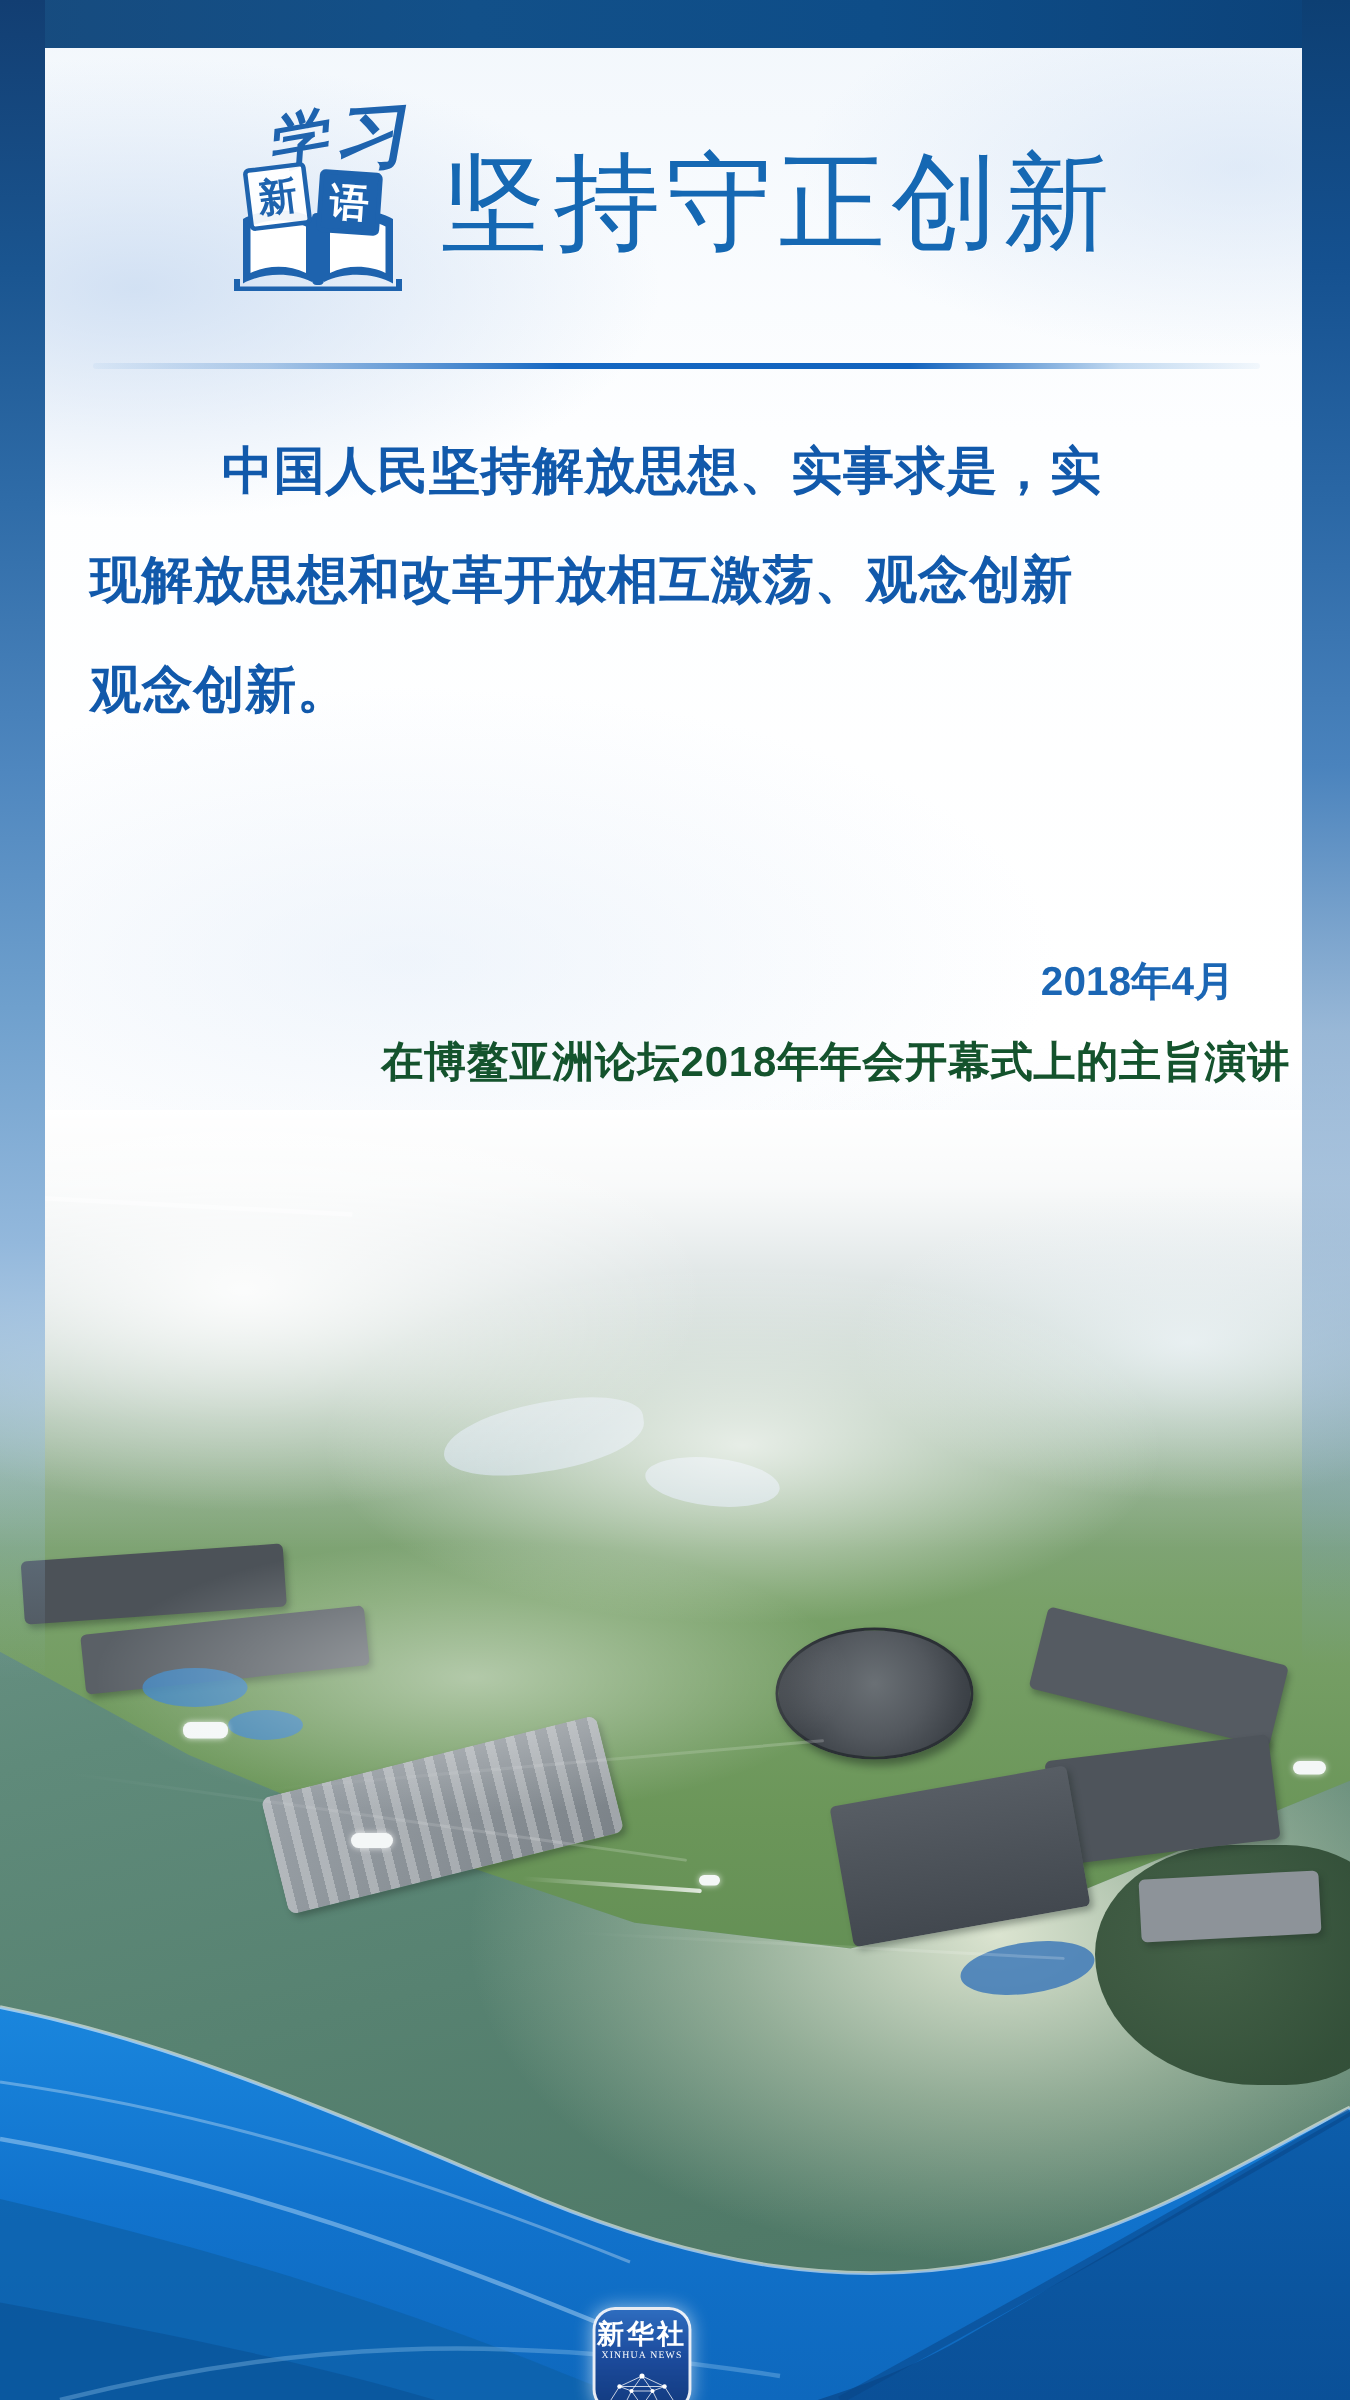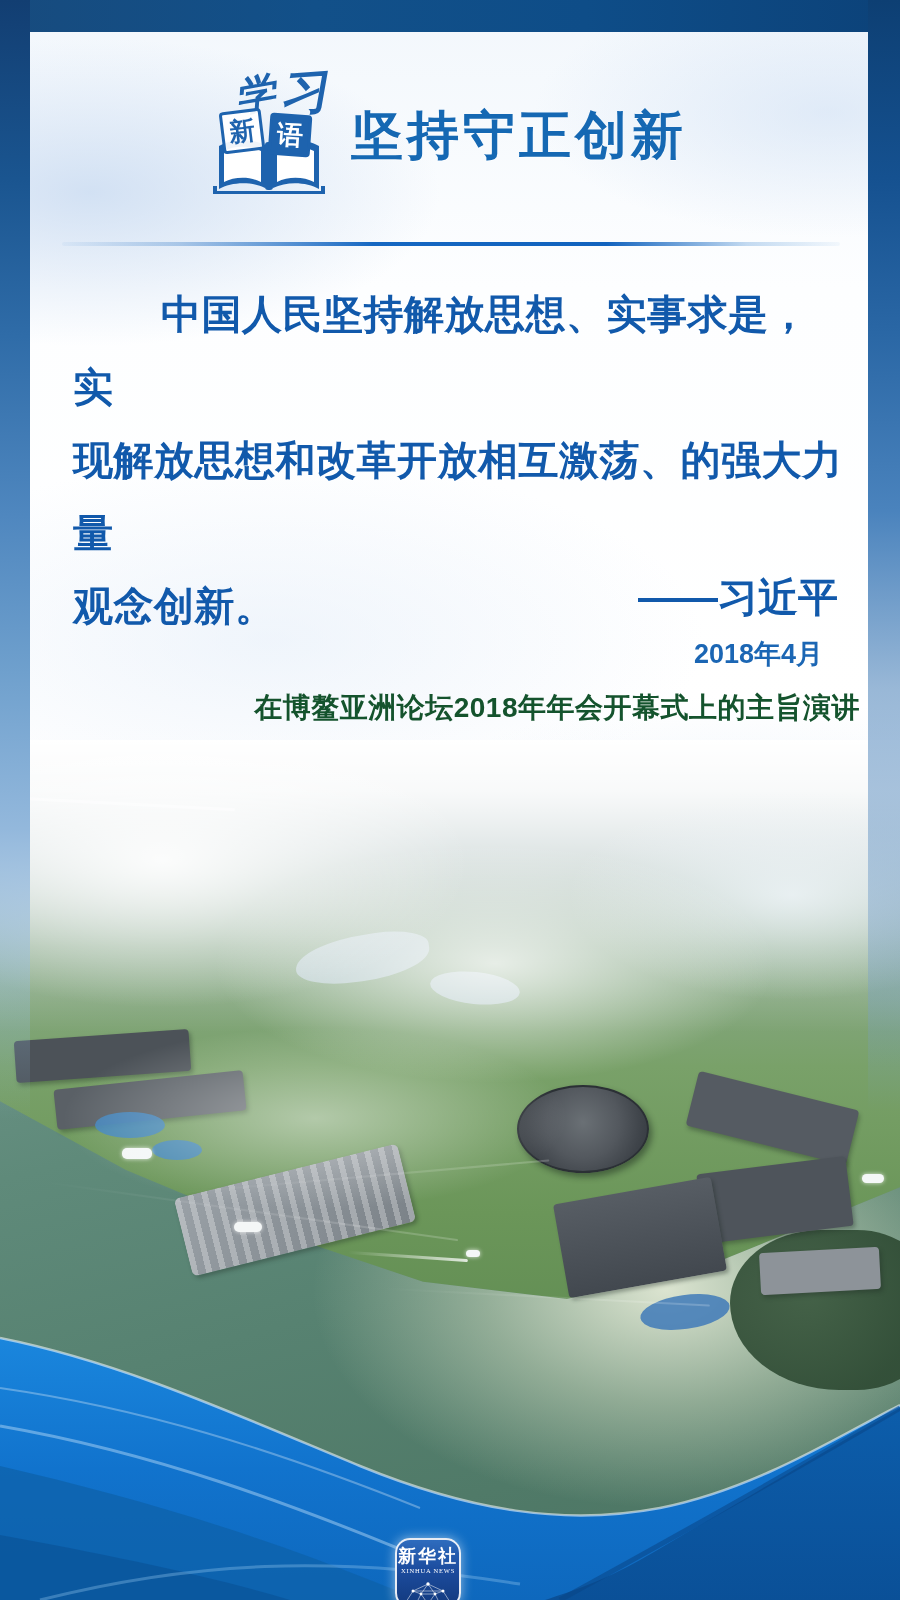--- a/index.html
+++ b/index.html
@@ -34,30 +34,30 @@
   .header{position:absolute;left:0;top:76px;width:900px;display:flex;justify-content:center;align-items:center;gap:26px;z-index:20;}
   .badge{position:relative;width:112px;height:118px;flex:0 0 auto;}
   .badge .cal{position:absolute;color:#1e63ae;font-weight:700;font-style:italic;line-height:1;}
   .badge .cal.xue{left:22px;top:-2px;font-size:40px;transform:rotate(-10deg);}
   .badge .cal.xi{left:66px;top:-8px;font-size:48px;transform:rotate(-4deg);}
   .badge .box{position:absolute;width:36px;height:36px;border-radius:4px;display:flex;align-items:center;justify-content:center;font-size:26px;font-weight:700;line-height:1;z-index:3;}
   .badge .box.xin{left:8px;top:34px;border:3px solid #1e63ae;background:rgba(255,255,255,.93);color:#1e63ae;transform:rotate(-7deg);}
   .badge .box.yu{left:56px;top:38px;background:#1e63ae;color:#ffffff;transform:rotate(4deg);border:3px solid #1e63ae;}
   .badge svg{position:absolute;left:0;top:60px;z-index:1;}
   .title{
-    font-size:52px;font-weight:700;letter-spacing:4px;color:#1568b3;line-height:1;
+    font-size:71px;font-weight:400;letter-spacing:4px;color:#1568b3;line-height:1;
     text-shadow:0 1px 0 rgba(255,255,255,.6);
   }
   
   .divider{
     position:absolute;left:62px;top:242px;width:778px;height:4px;z-index:20;border-radius:2px;
     background:linear-gradient(90deg,rgba(150,190,230,.12) 0%,rgba(95,150,210,.45) 15%,#1567c2 40%,#1263be 70%,rgba(110,165,220,.4) 88%,rgba(160,200,235,.1) 100%);
   }
   
-  .quote{position:absolute;left:73px;top:278px;width:772px;z-index:20;color:#1159ab;font-weight:800;font-size:40px;line-height:73px;letter-spacing:.5px;}
+  .quote{position:absolute;left:60px;top:278px;width:772px;z-index:20;color:#1159ab;font-weight:800;font-size:34px;line-height:73px;letter-spacing:.5px;}
   .quote .l1{text-indent:88px;}
   
   .author{position:absolute;right:62px;top:574px;z-index:20;color:#1159ab;font-weight:800;font-size:40px;line-height:1.15;}
   .date{position:absolute;right:77px;top:640px;z-index:20;color:#1b66b4;font-weight:600;font-size:27px;line-height:1.1;}
   .venue{position:absolute;right:40px;top:692px;z-index:20;color:#14532d;font-weight:600;font-size:28px;line-height:1.15;letter-spacing:.5px;text-align:center;}
   
   .photo{
     position:absolute;left:0;top:740px;width:900px;height:860px;z-index:10;overflow:hidden;
     background:linear-gradient(180deg,#aebfc4 0%,#9eb2b2 12%,#8aa98c 24%,#79a169 38%,#6b9659 55%,#5e8a52 75%,#567f4e 100%);
   }
@@ -179,25 +179,24 @@
       <span class="box xin">新</span>
       <span class="box yu">语</span>
     </div>
     <div class="title">坚持守正创新</div>
   </div>
 
   <div class="divider"></div>
 
   <div class="quote">
     <div class="l1">中国人民坚持解放思想、实事求是，实</div>
-    <div class="l2">现解放思想和改革开放相互激荡、的强大力量</div>
+    <div class="l2">现解放思想和改革开放相互激荡、观念创新</div>
     <div class="l4">观念创新。</div>
   </div>
 
-  <div class="author">——习近平</div>
   <div class="date">2018年4月</div>
   <div class="venue">在博鳌亚洲论坛2018年年会开幕式上的主旨演讲</div>
 
   <svg class="waves" viewBox="0 0 900 470" preserveAspectRatio="none">
     <defs>
       <linearGradient id="gMain" x1="0" y1="0" x2="0" y2="1">
         <stop offset="0" stop-color="#1a86dd"></stop>
         <stop offset="0.5" stop-color="#1173cd"></stop>
         <stop offset="1" stop-color="#0e68bd"></stop>
       </linearGradient>

